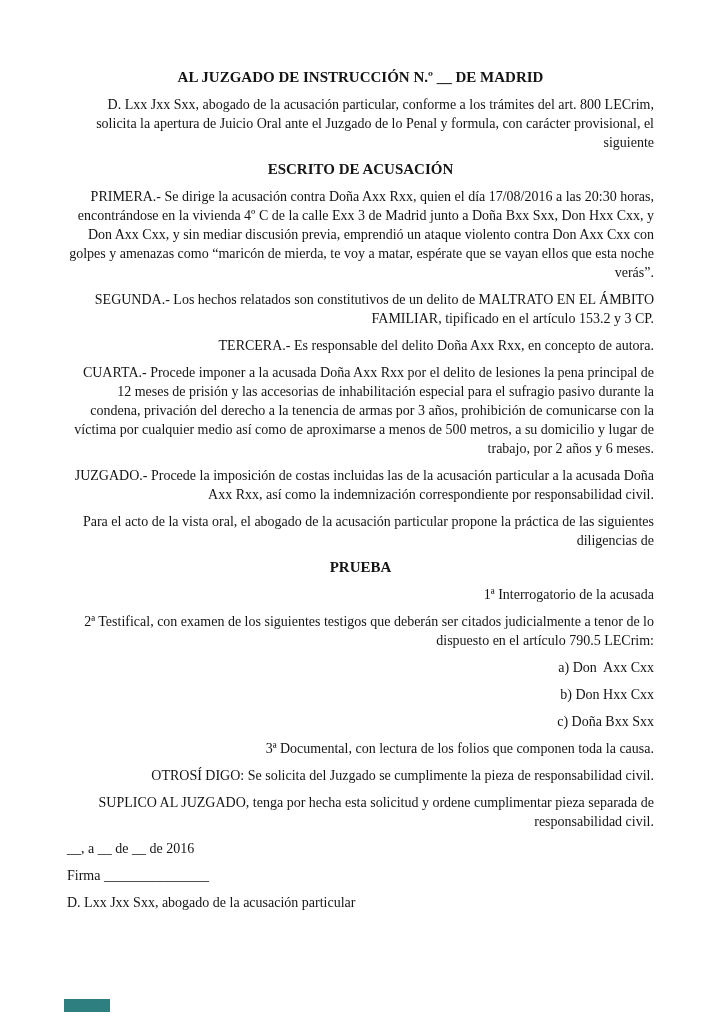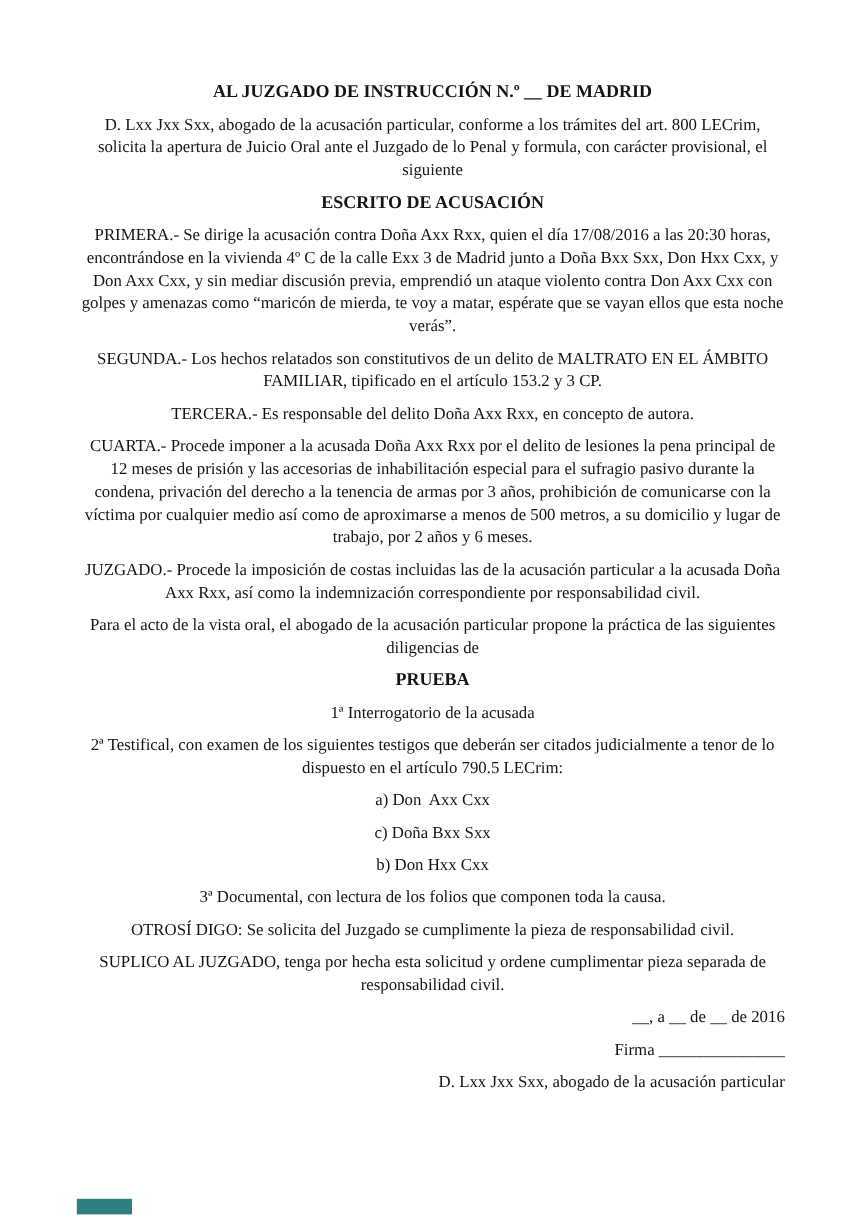--- a/index.html
+++ b/index.html
@@ -23,29 +23,29 @@
     position: absolute;
     top: 68px;
     left: 67px;
     width: 587px;
   }
   p, h1, h2 {
     font-size: 14px;
     font-weight: normal;
     line-height: 19px;
     margin: 0 0 8px 0;
-    text-align: center;
+    text-align: right;
     white-space: pre-wrap;
   }
   .heading {
     font-size: 15px;
     font-weight: bold;
     text-align: center;
   }
-  .centered { text-align: right; }
+  .centered { text-align: left; }
   b { font-weight: normal; }
   .accent-bar {
     position: absolute;
     left: 64px;
     top: 999px;
     width: 46px;
     height: 13px;
   }
 </style>
 </head>
@@ -70,22 +70,22 @@
 
     <p><b>JUZGADO</b><span>.- Procede la imposición de costas incluidas las de la acusación particular a la acusada Doña Axx Rxx, así como la indemnización correspondiente por responsabilidad civil.</span></p>
 
     <p>Para el acto de la vista oral, el abogado de la acusación particular propone la práctica de las siguientes diligencias de</p>
 
     <h2 class="heading">PRUEBA</h2>
 
     <p>1ª Interrogatorio de la acusada</p>
     <p>2ª Testifical, con examen de los siguientes testigos que deberán ser citados judicialmente a tenor de lo dispuesto en el artículo 790.5 LECrim:</p>
     <p>a) Don  Axx Cxx</p>
+    <p>b) Don Hxx Cxx</p>
     <p>c) Doña Bxx Sxx</p>
-    <p>b) Don Hxx Cxx</p>
     <p>3ª Documental, con lectura de los folios que componen toda la causa.</p>
 
     <p><b>OTROSÍ DIGO</b><span>: Se solicita del Juzgado se cumplimente la pieza de responsabilidad civil.</span></p>
 
     <p><b>SUPLICO AL JUZGADO</b><span>, tenga por hecha esta solicitud y ordene cumplimentar pieza separada de responsabilidad civil.</span></p>
 
     <p class="centered">__, a __ de __ de 2016</p>
 
     <p class="centered">Firma _______________</p>
 

